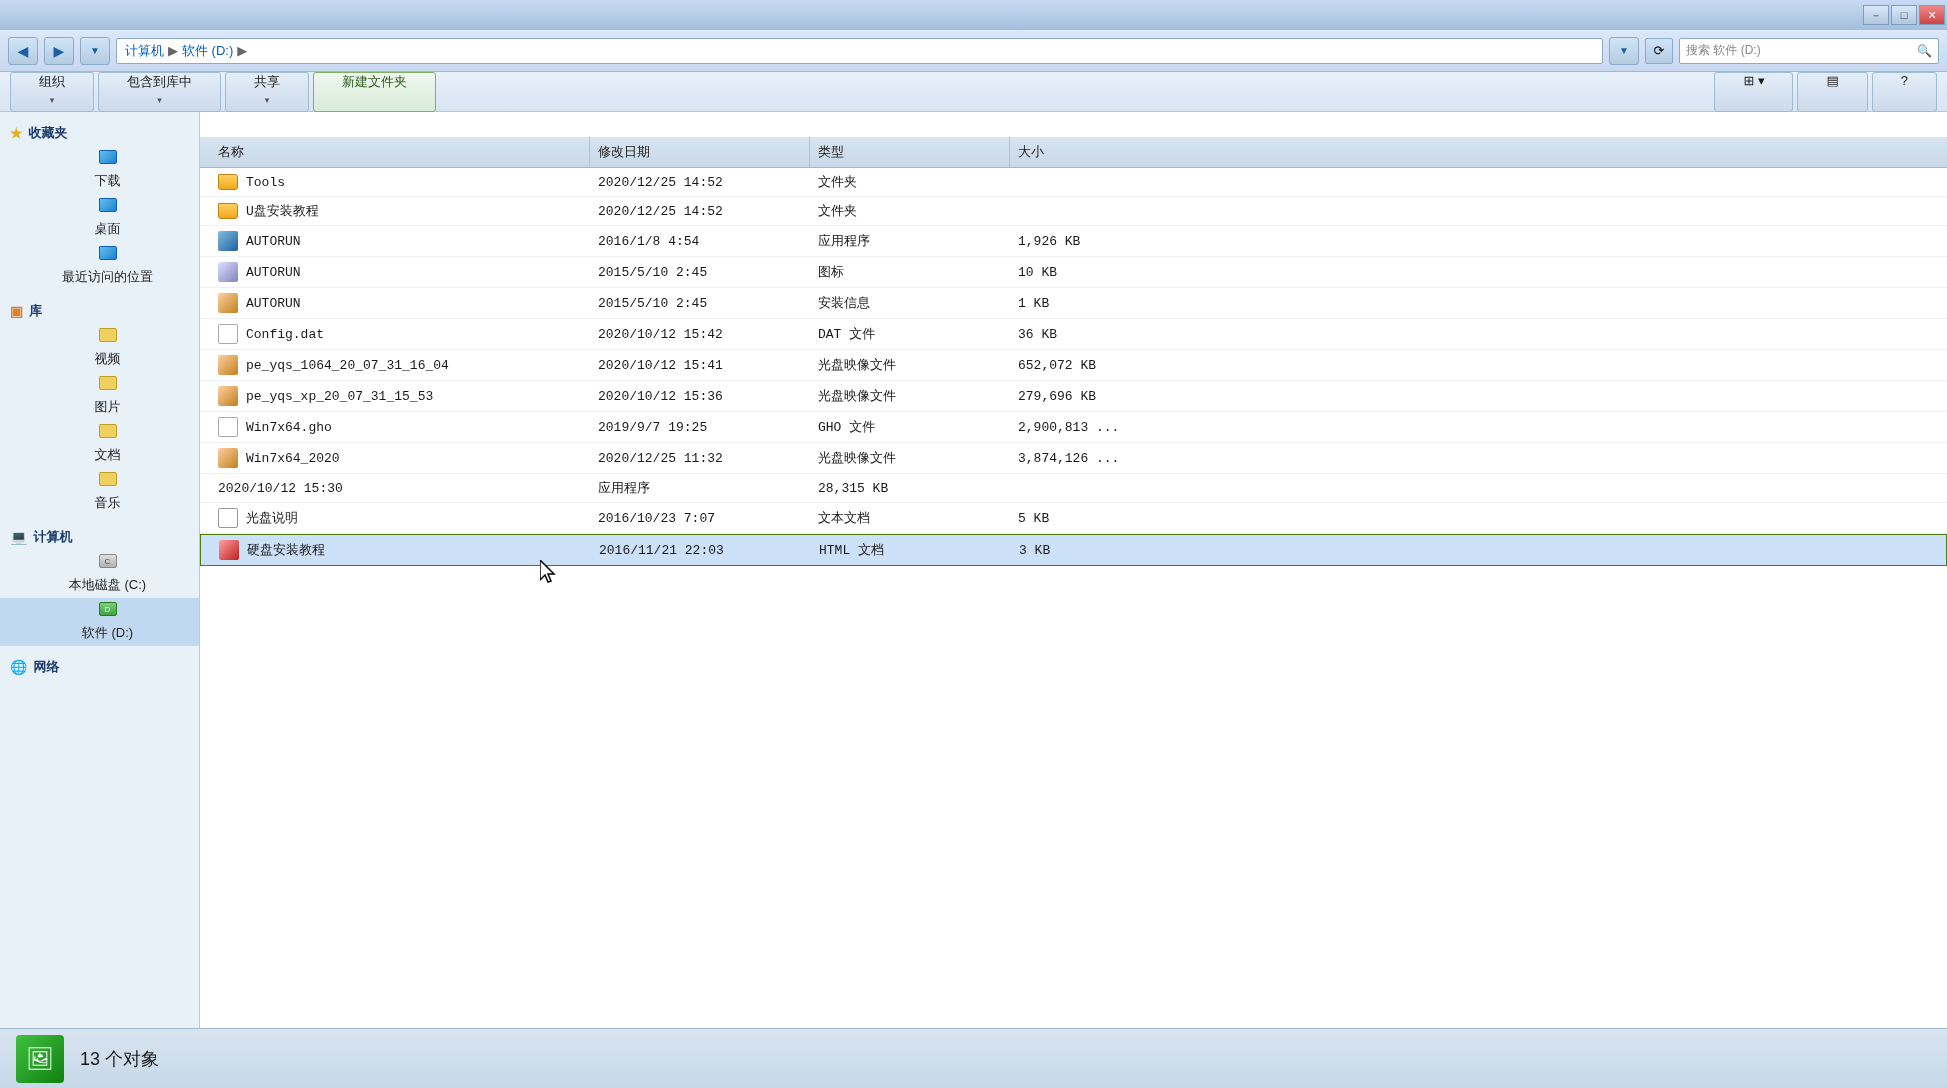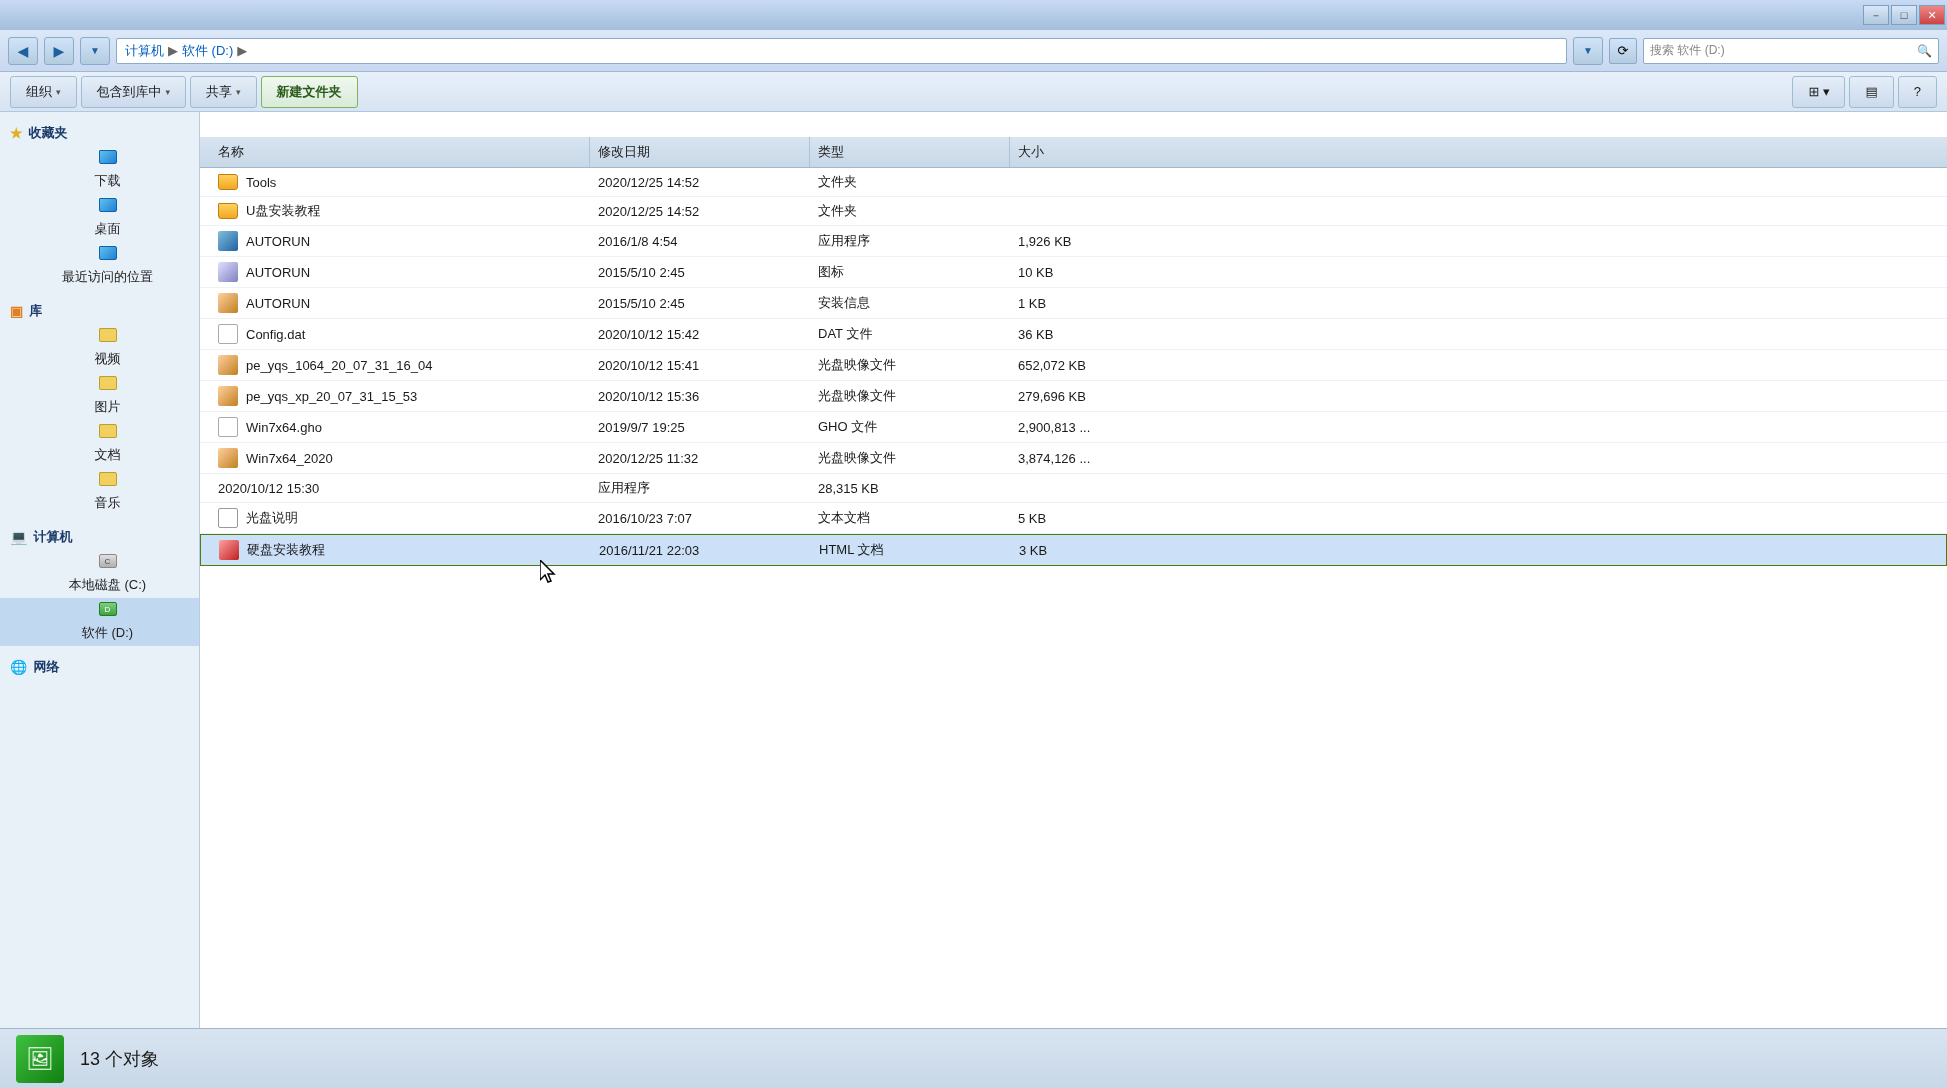--- a/index.html
+++ b/index.html
@@ -88,21 +88,21 @@
       height: 26px;
       border: 1px solid #8aabca;
       background: linear-gradient(to bottom, #d0e4f8, #b4cce0);
       border-radius: 2px;
       cursor: pointer;
       display: flex;
       align-items: center;
       justify-content: center;
     }
     .search-bar {
-      width: 296px;
+      width: 260px;
       height: 26px;
       border: 1px solid #8aabca;
       border-radius: 2px;
       display: flex;
       align-items: center;
       background: white;
       padding: 0 6px;
       color: #888;
       font-size: 12px;
     }
@@ -115,37 +115,38 @@
     .toolbar {
       height: 40px;
       background: linear-gradient(to bottom, #e8f0fa, #d8e4f2);
       display: flex;
       align-items: center;
       padding: 0 10px;
       gap: 4px;
       border-bottom: 1px solid #b0c8de;
     }
     .toolbar-btn {
-      height: 32px;
-      padding: 0 15px;
+      height: 40px;
+      padding: 0 28px;
       border: 1px solid #a0bcd4;
       background: linear-gradient(to bottom, #e4eef8, #ccdaec);
       border-radius: 3px;
       cursor: pointer;
       display: flex;
       align-items: center;
       gap: 4px;
       font-size: 13px;
       color: #1a1a1a;
+      flex-direction: column;
     }
     .toolbar-btn-new {
       background: linear-gradient(to bottom, #f0f8f0, #d8ead8);
       border-color: #80b060;
       color: #2a5a1a;
-      font-weight: bold;
+      font-weight: normal;
     }
     .dropdown-arrow {
       font-size: 9px;
       color: #555;
     }
 
     
     .main {
       display: flex;
       flex: 1;
@@ -273,20 +274,21 @@
     .file-cell {
       padding: 5px 8px;
       font-size: 13px;
       color: #1a1a1a;
       display: flex;
       align-items: center;
       gap: 8px;
       white-space: nowrap;
       overflow: hidden;
       text-overflow: ellipsis;
+      font-family: Liberation Mono, monospace;
     }
     .file-cell-right {
       justify-content: flex-start;
       padding-right: 16px;
     }
     .file-icon {
       width: 20px;
       height: 20px;
       flex-shrink: 0;
       display: flex;

